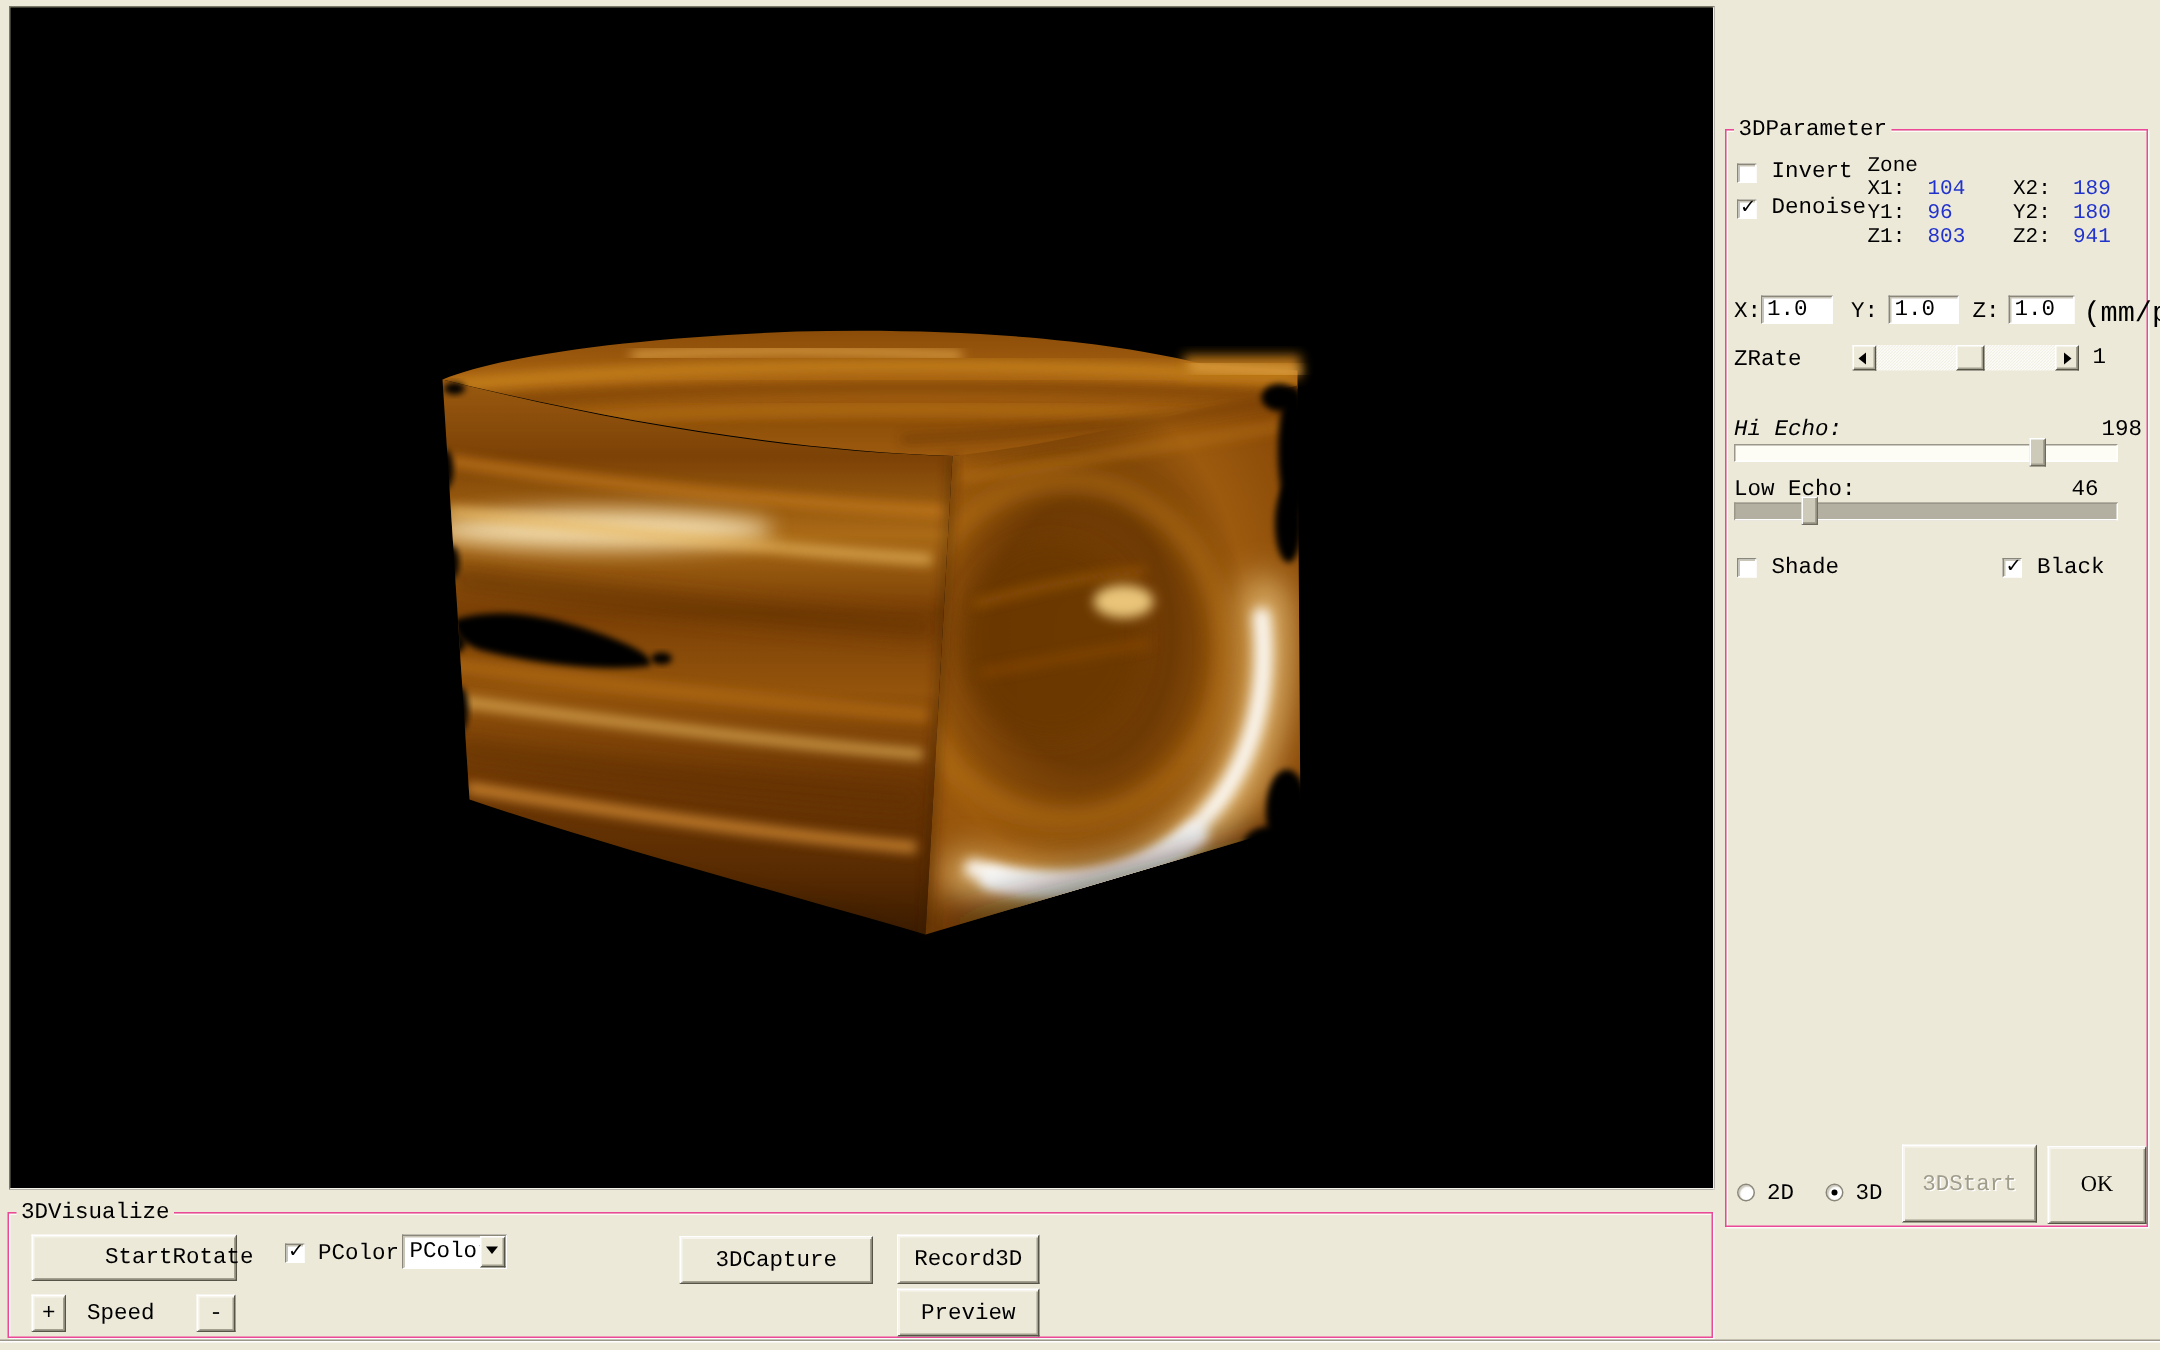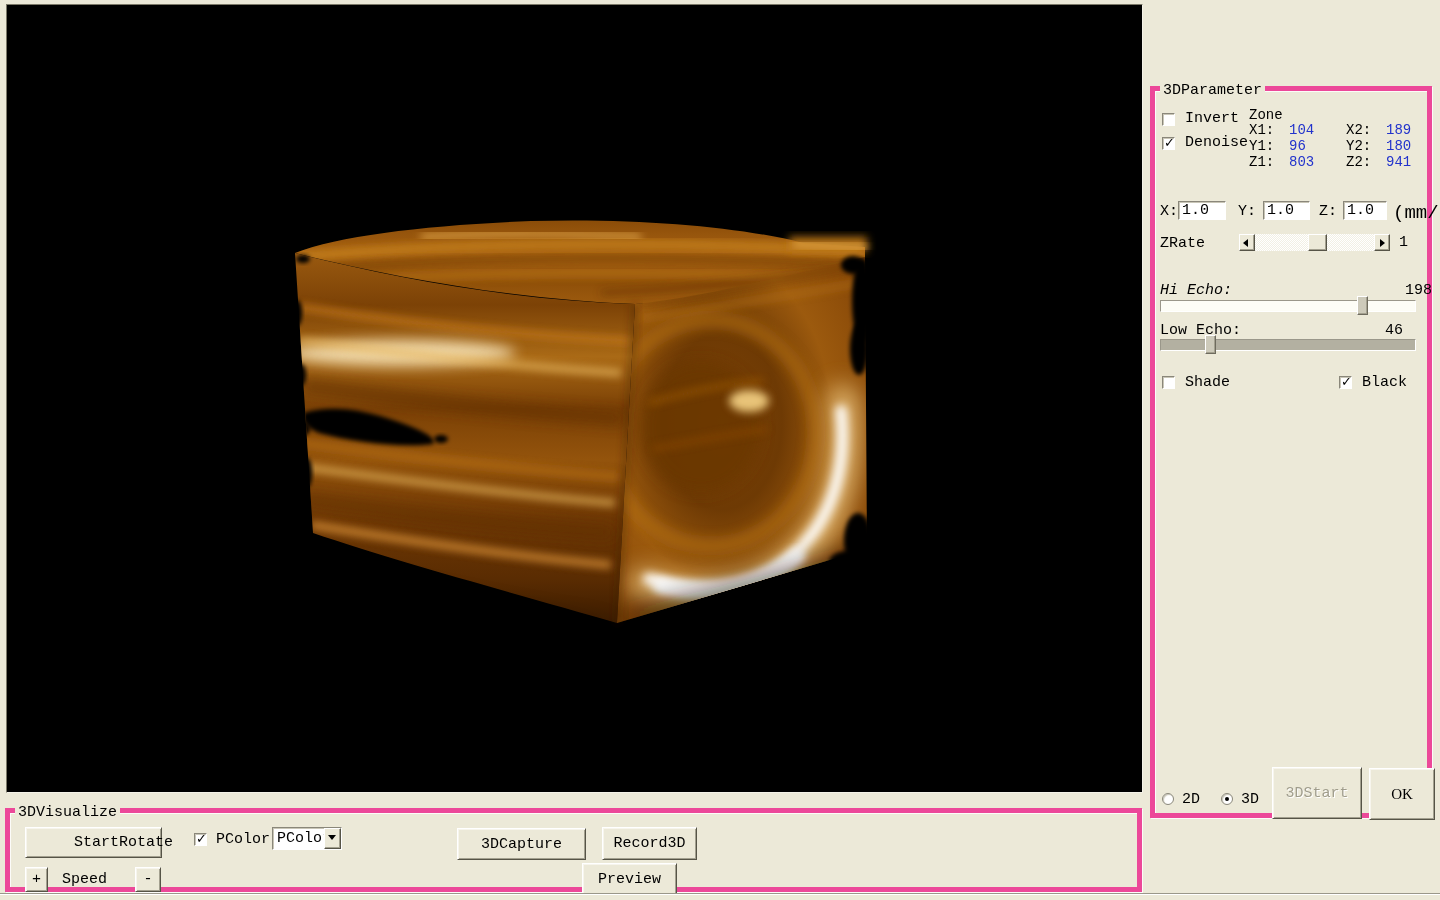--- a/index.html
+++ b/index.html
@@ -17,21 +17,21 @@
   #viewport {
     position:absolute; left:6px; top:4px; width:1137px; height:789px;
     background:#000;
     border:1px solid; border-color:#7b7868 #f4f2e8 #f4f2e8 #7b7868;
   }
   #viewport svg { position:absolute; left:0; top:0; }
 
   
   .groupbox {
     position:absolute;
-    border:5px solid #ec4899;
+    border:1px solid #ec4899;
     box-shadow: inset 1px 1px 0 rgba(255,255,255,.85), 1px 1px 0 rgba(255,255,255,.85);
   }
   .grouplabel {
     position:absolute; top:-9px; left:5px;
     background:#ece9d8; padding:0 3px;
     font-size:15px; white-space:nowrap;
   }
 
   .lbl { position:absolute; font-size:15px; white-space:nowrap; }
   .lbl.small { font-size:14px; }
@@ -339,17 +339,17 @@
 
     <div class="combo" style="left:262px; top:14px; width:70px; height:23px;">
       <span class="combo-text">PColor</span>
       <span class="combo-btn">
         <span class="tri-d"></span>
       </span>
     </div>
 
     <button class="btn" style="left:447px; top:15px; width:129px; height:32px;">3DCapture</button>
     <button class="btn" style="left:592px; top:14px; width:95px; height:33px;">Record3D</button>
-    <button class="btn" style="left:572px; top:50px; width:95px; height:32px;">Preview</button>
+    <button class="btn" style="left:592px; top:50px; width:95px; height:32px;">Preview</button>
   </div>
 
   <div id="bottom-edge"></div>
 </div>
 
 </body></html>

